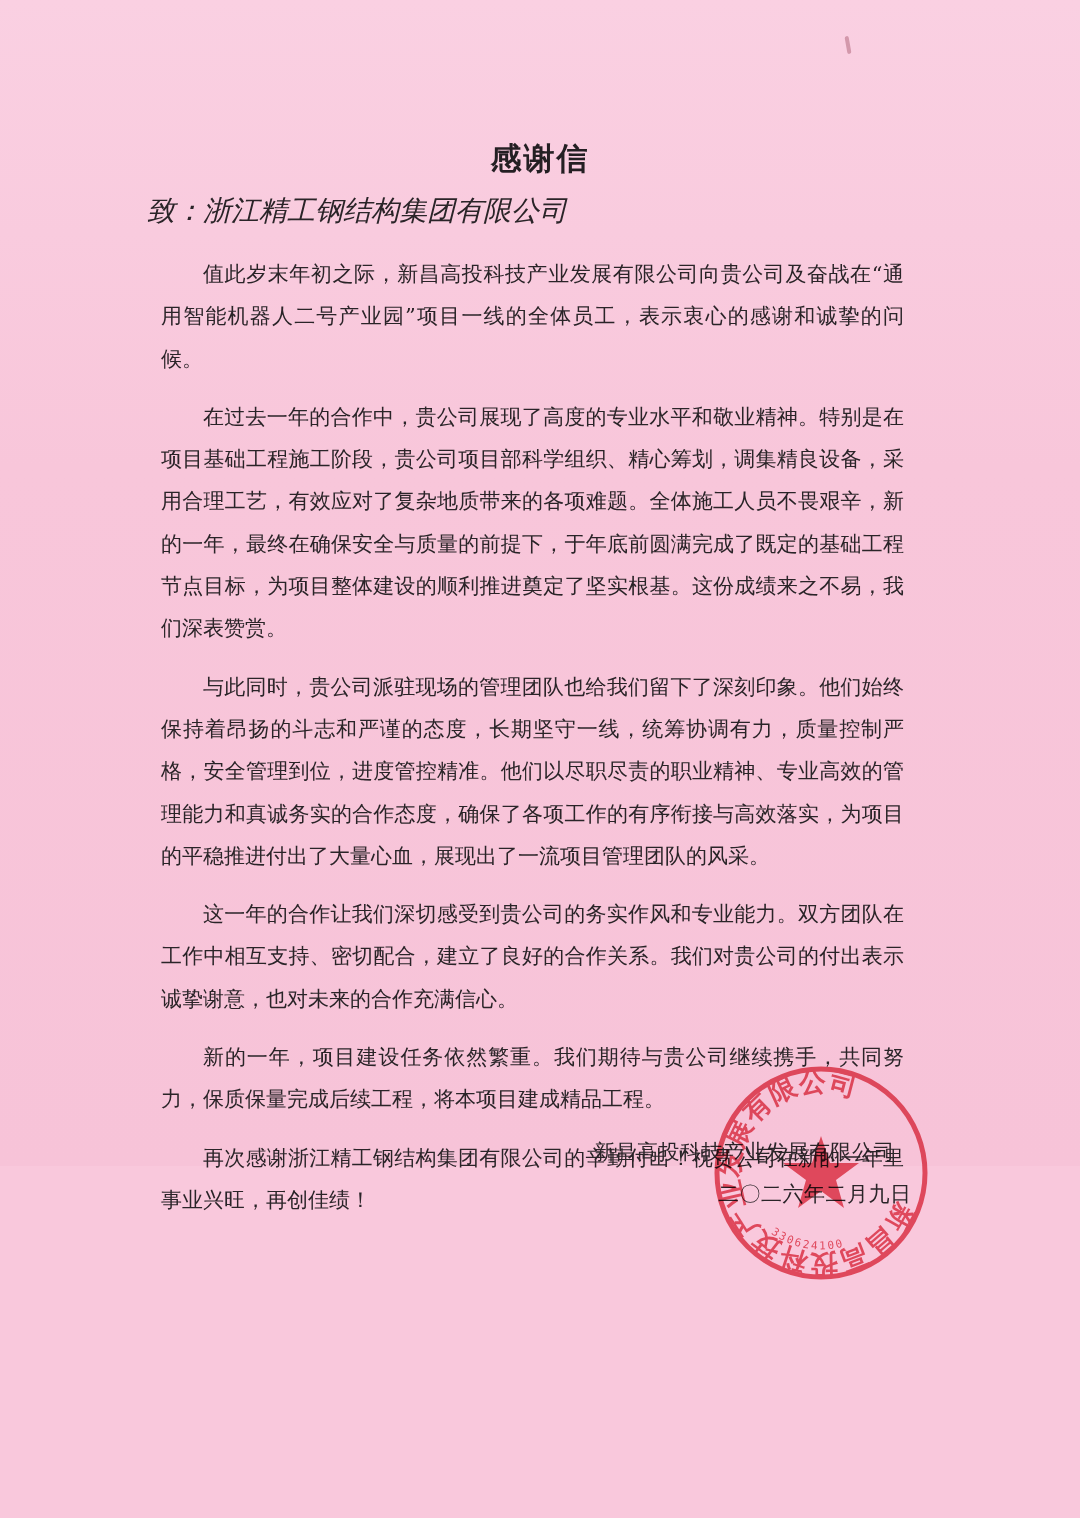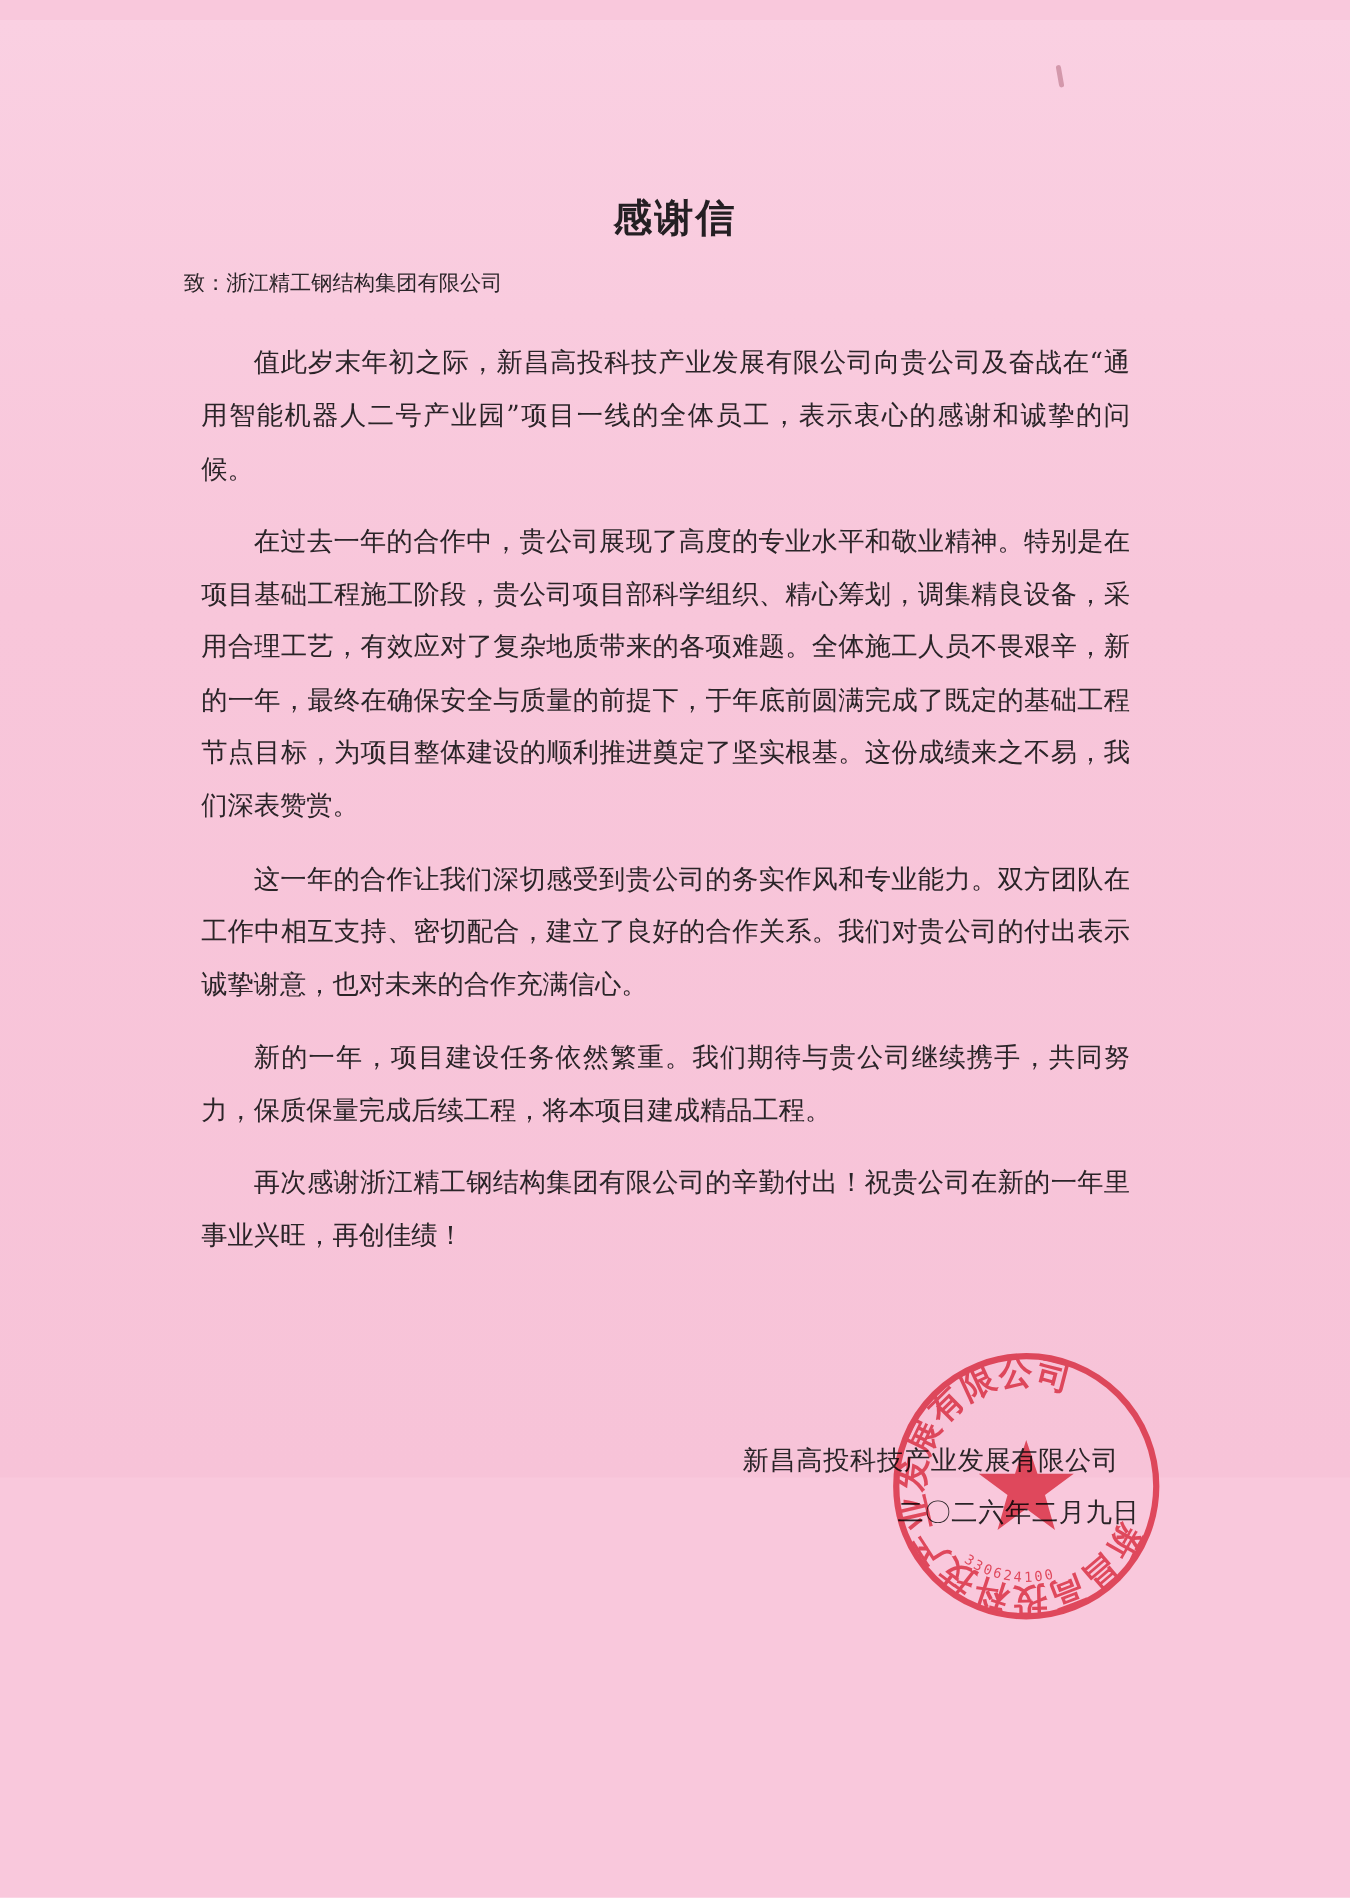--- a/index.html
+++ b/index.html
@@ -10,21 +10,21 @@
       width: 1080px;
       height: 1518px;
       background: #f9c8dc;
       position: relative;
       overflow: hidden;
       font-family: "DejaVu Serif", "Liberation Serif", serif;
       color: #2a2428;
     }
     .page {
       position: absolute;
-      left: 0; top: 16px;
+      left: 0; top: 0;
       width: 1080px; height: 1166px;
       background: linear-gradient(180deg, #fad0e2 0%, #f8c6da 40%, #f7c3d8 100%);
     }
     .corner-mark {
       position: absolute;
       left: 846px; top: 36px;
       width: 4px; height: 18px;
       border-radius: 2px;
       background: #c98a9e;
       transform: rotate(-10deg);
@@ -37,22 +37,23 @@
       text-align: center;
       font-family: "DejaVu Sans", "Liberation Sans", sans-serif;
       font-weight: bold;
       font-size: 31px;
       letter-spacing: 2px;
       color: #241f23;
     }
     .salutation {
       position: absolute;
       left: 147px; top: 194px;
-      font-size: 17px;
+      font-size: 28px;
       line-height: 34px;
+      font-style: italic;
     }
     .body-text {
       position: absolute;
       left: 145px;
       width: 775px;
       top: 237px;
       font-size: 21px;
       line-height: 42.3px;
       text-align: justify;
     }
@@ -91,20 +92,21 @@
 
   <div class="corner-mark"></div>
 
   <div class="title">感谢信</div>
 
   <div class="salutation">致：浙江精工钢结构集团有限公司</div>
 
   <div class="body-text">
     <p>值此岁末年初之际，新昌高投科技产业发展有限公司向贵公司及奋战在“通用智能机器人二号产业园”项目一线的全体员工，表示衷心的感谢和诚挚的问候。</p>
     <p>在过去一年的合作中，贵公司展现了高度的专业水平和敬业精神。特别是在项目基础工程施工阶段，贵公司项目部科学组织、精心筹划，调集精良设备，采用合理工艺，有效应对了复杂地质带来的各项难题。全体施工人员不畏艰辛，新的一年，最终在确保安全与质量的前提下，于年底前圆满完成了既定的基础工程节点目标，为项目整体建设的顺利推进奠定了坚实根基。这份成绩来之不易，我们深表赞赏。</p>
+    <p>与此同时，贵公司派驻现场的管理团队也给我们留下了深刻印象。他们始终保持着昂扬的斗志和严谨的态度，长期坚守一线，统筹协调有力，质量控制严格，安全管理到位，进度管控精准。他们以尽职尽责的职业精神、专业高效的管理能力和真诚务实的合作态度，确保了各项工作的有序衔接与高效落实，为项目的平稳推进付出了大量心血，展现出了一流项目管理团队的风采。</p>
     <p>这一年的合作让我们深切感受到贵公司的务实作风和专业能力。双方团队在工作中相互支持、密切配合，建立了良好的合作关系。我们对贵公司的付出表示诚挚谢意，也对未来的合作充满信心。</p>
     <p>新的一年，项目建设任务依然繁重。我们期待与贵公司继续携手，共同努力，保质保量完成后续工程，将本项目建成精品工程。</p>
     <p>再次感谢浙江精工钢结构集团有限公司的辛勤付出！祝贵公司在新的一年里事业兴旺，再创佳绩！</p>
   </div>
 
   <div class="sign-company">新昌高投科技产业发展有限公司</div>
   <div class="sign-date">二〇二六年二月九日</div>
 
   <svg class="stamp" viewBox="0 0 222 222" xmlns="http://www.w3.org/2000/svg">
     <defs>

